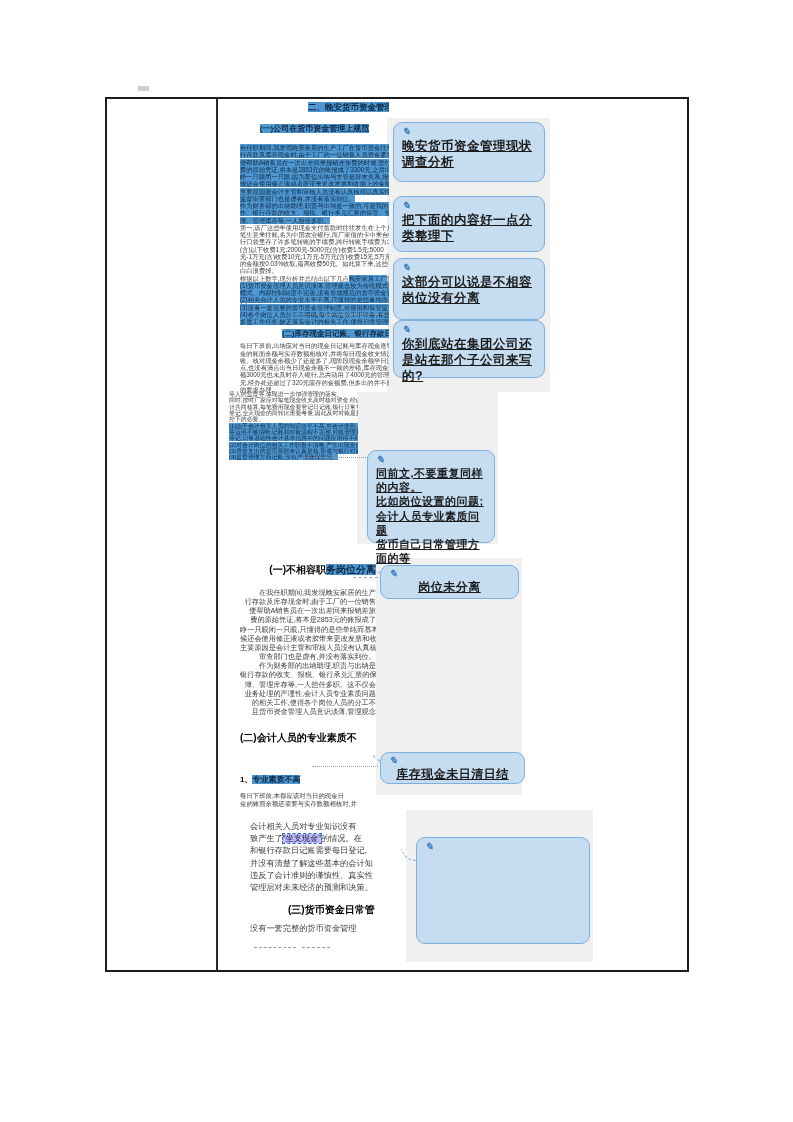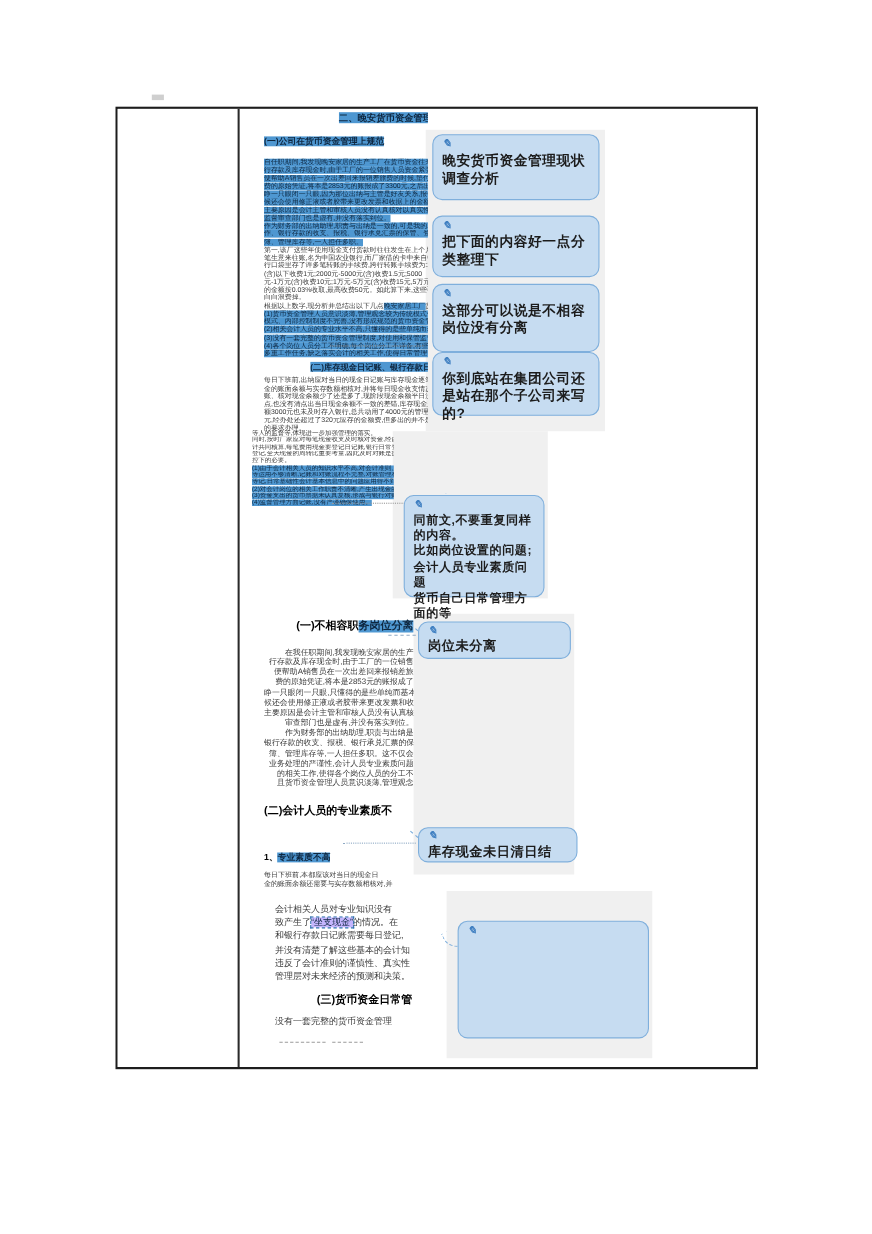--- a/index.html
+++ b/index.html
@@ -21,42 +21,42 @@
   .panel-a{left:387px;top:118px;width:163px;height:274px;}
   .panel-b{left:357px;top:392px;width:141px;height:152px;}
   .panel-c{left:376px;top:558px;width:146px;height:237px;}
   .panel-e{left:406px;top:810px;width:187px;height:152px;}
 
   
   .bubble{position:absolute;background:#c6dcf1;border:1.5px solid #7fafdc;
     border-radius:9px;padding:3px 8px 4px 8px;color:#1c1c1c;font-weight:600;
     box-sizing:border-box;}
   .bubble .pen{color:#3f7fc1;font-size:10px;line-height:12px;font-style:italic;}
-  .bubble .txt{white-space:pre-line;letter-spacing:0.5px;}
+  .bubble .txt{white-space:pre-line;letter-spacing:0.5px;text-decoration:underline;}
   .b1{left:393px;top:122px;width:152px;height:60px;font-size:12.5px;}
   .b1 .txt,.b2 .txt,.b3 .txt,.b4 .txt,.b8 .txt{line-height:16px;}
   .b2{left:393px;top:196px;width:152px;height:56px;font-size:12.5px;}
   .b3{left:393px;top:258px;width:152px;height:62px;font-size:12.5px;}
   .b4{left:393px;top:320px;width:152px;height:58px;font-size:12.5px;}
   .b5{left:367px;top:450px;width:128px;height:93px;font-size:11px;}
   .b5 .txt{line-height:14.2px;}
   .b6{left:380px;top:565px;width:139px;height:34px;font-size:12px;padding-top:2px;}
-  .b6 .txt,.b7 .txt{line-height:14px;}
+  .b6 .txt,.b7 .txt{line-height:14px;text-align:center;}
   .b7{left:380px;top:752px;width:145px;height:32px;font-size:12px;padding-top:2px;}
   .b8{left:416px;top:837px;width:174px;height:107px;font-size:12.5px;}
 
   
   .frag{position:absolute;}
   .frag .ln{white-space:nowrap;overflow:hidden;}
   .hl{background:#4e97d1;color:#0e2740;}
   .hl.box{background:#c4b5fd;outline:1px dashed #2f6fae;}
   .frag-a{left:240px;top:101px;width:149px;font-size:6.3px;line-height:7.25px;}
   .ln.a-title{font-size:8.5px;line-height:13px;font-weight:bold;color:#000;
     margin-left:68px;margin-bottom:9px;}
-  .ln.a-h{font-size:8px;line-height:12px;font-weight:bold;color:#000;margin-bottom:9px;}
+  .ln.a-h{font-size:8px;line-height:12px;font-weight:bold;color:#000;margin-bottom:9px;text-align:center;}
   .ln.a-h2{font-size:7.5px;line-height:12px;font-weight:bold;color:#000;
     margin:3px 0 2px 42px;}
   .frag-b{left:229px;top:391px;width:129px;font-size:5.9px;line-height:6.35px;}
   .frag-c{left:240px;top:562px;width:136px;font-size:7.2px;line-height:9.15px;text-align:right;}
   .ln.c-h1{font-size:10px;line-height:15px;font-weight:bold;color:#000;margin-bottom:11px;}
   .frag-d{left:240px;top:731px;width:136px;font-size:6.4px;line-height:7.5px;}
   .ln.d-h1{font-size:10px;line-height:14px;font-weight:bold;color:#000;margin-bottom:10px;}
   .ln.d-sub{font-size:8px;line-height:12px;font-weight:bold;color:#000;margin-bottom:6px;margin-top:29px;}
   .frag-e{left:250px;top:821px;width:156px;font-size:8.2px;line-height:12.2px;}
   .ln.e-h1{font-size:10px;line-height:14px;font-weight:bold;color:#000;

